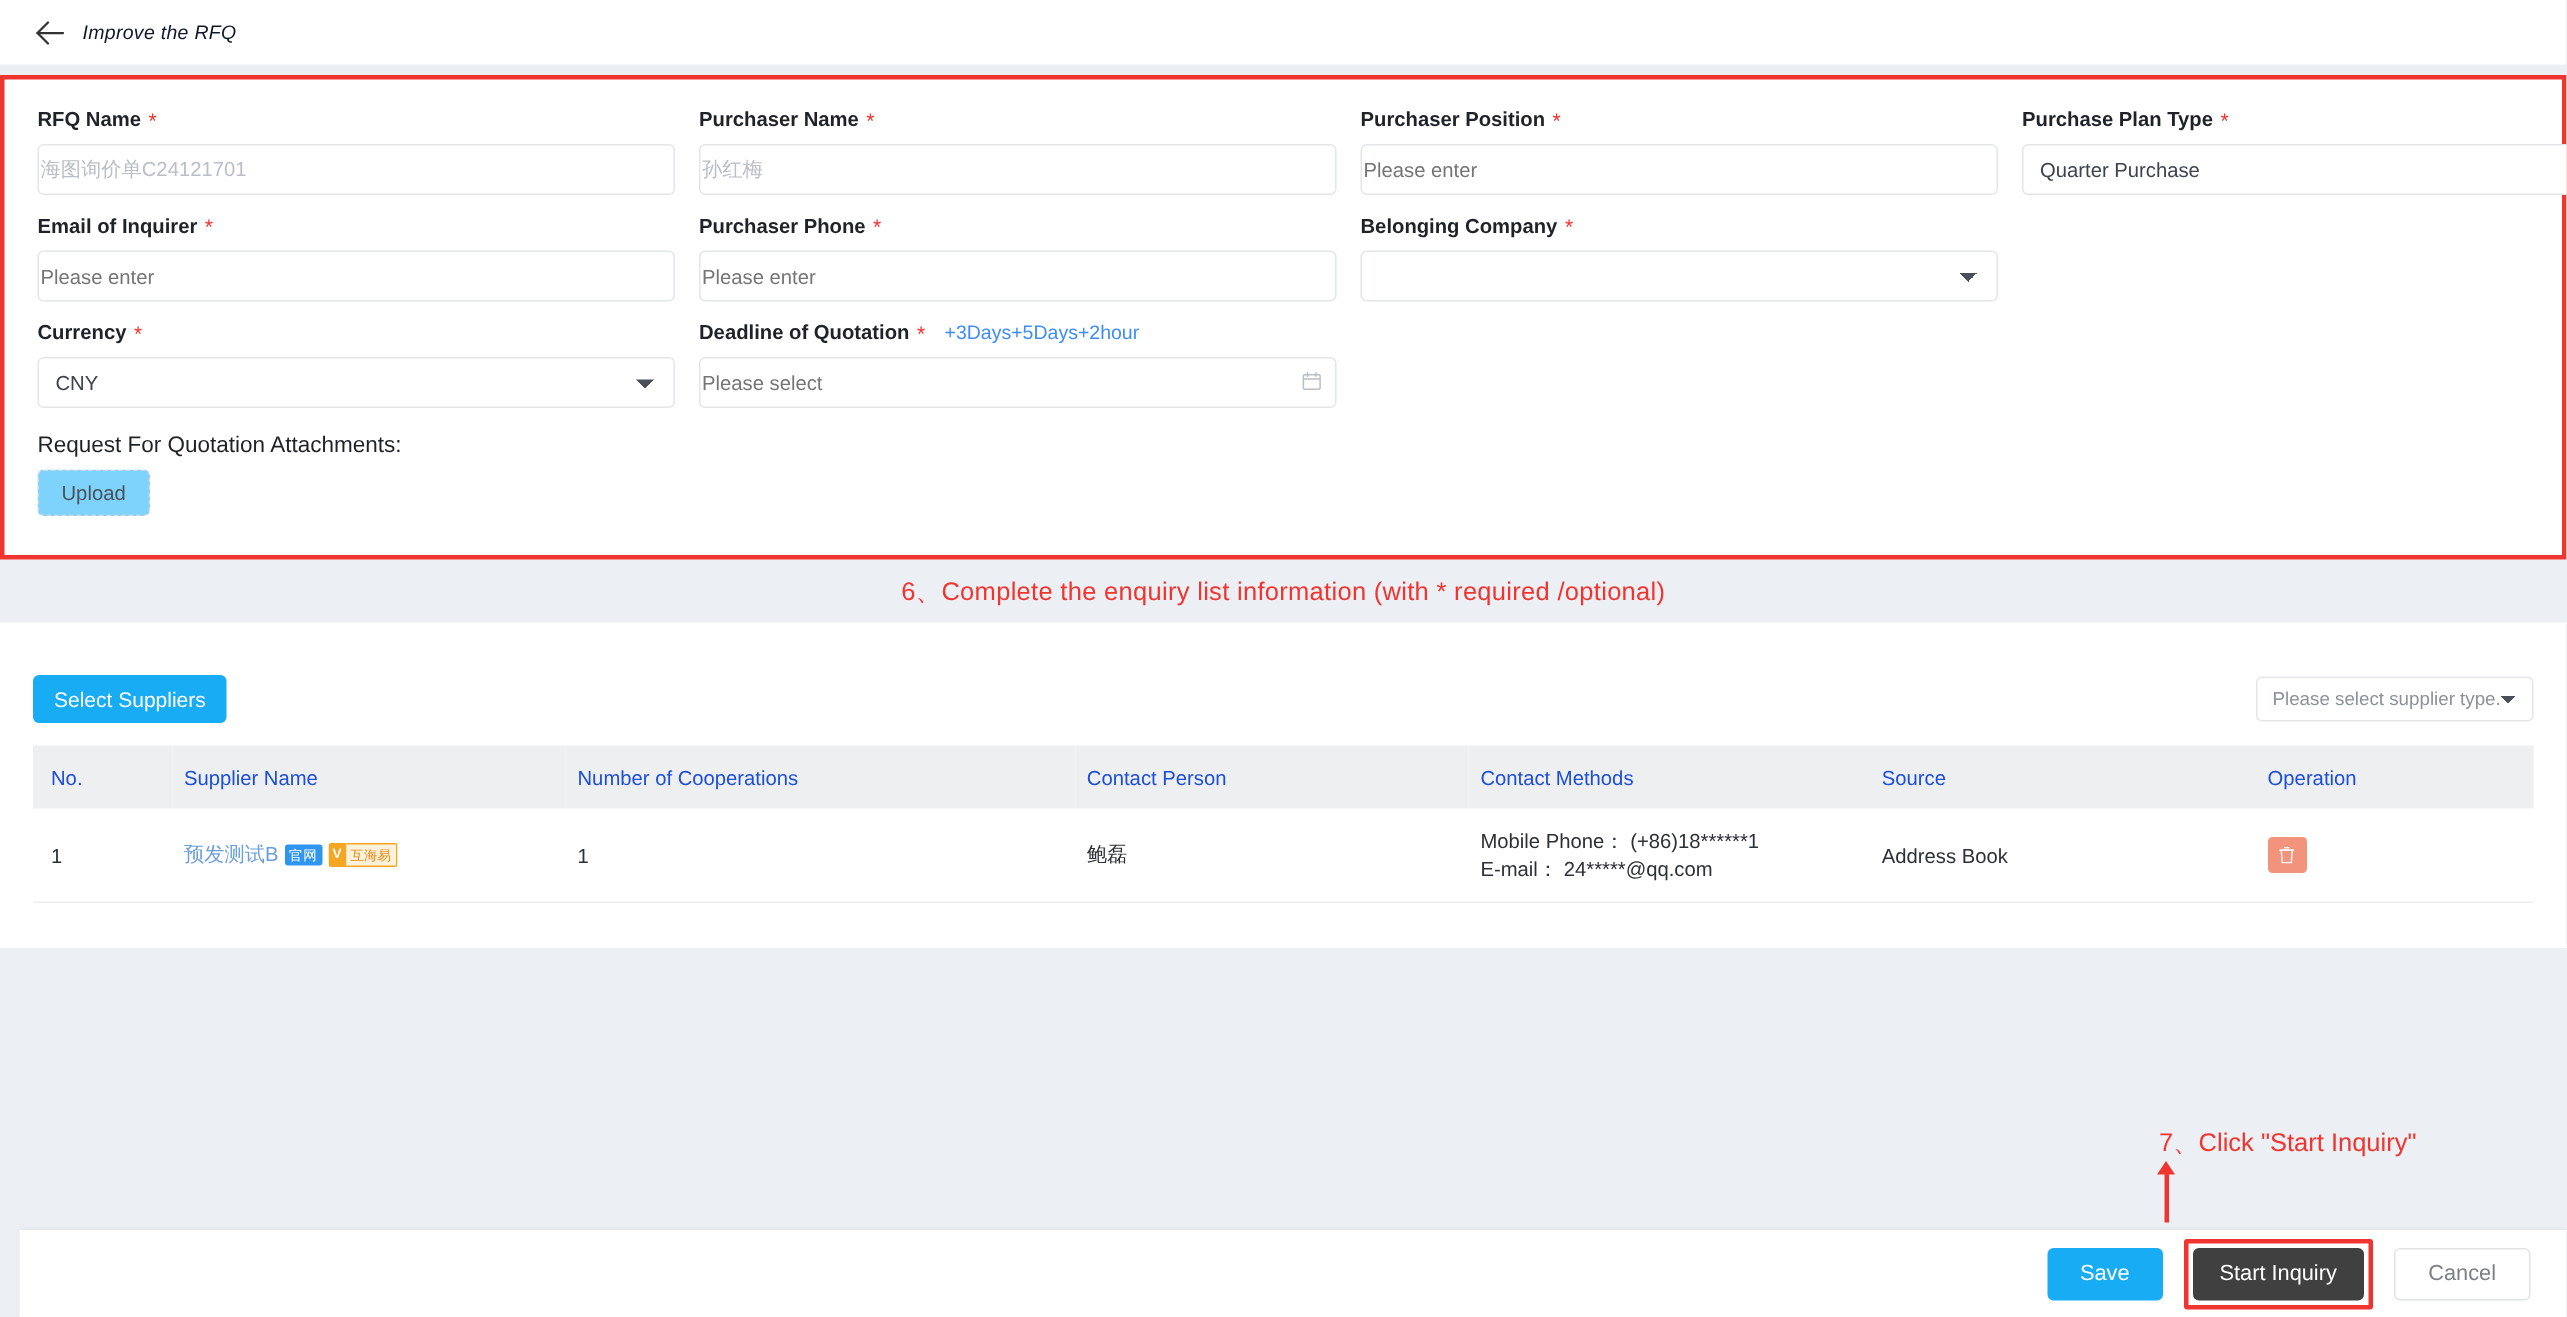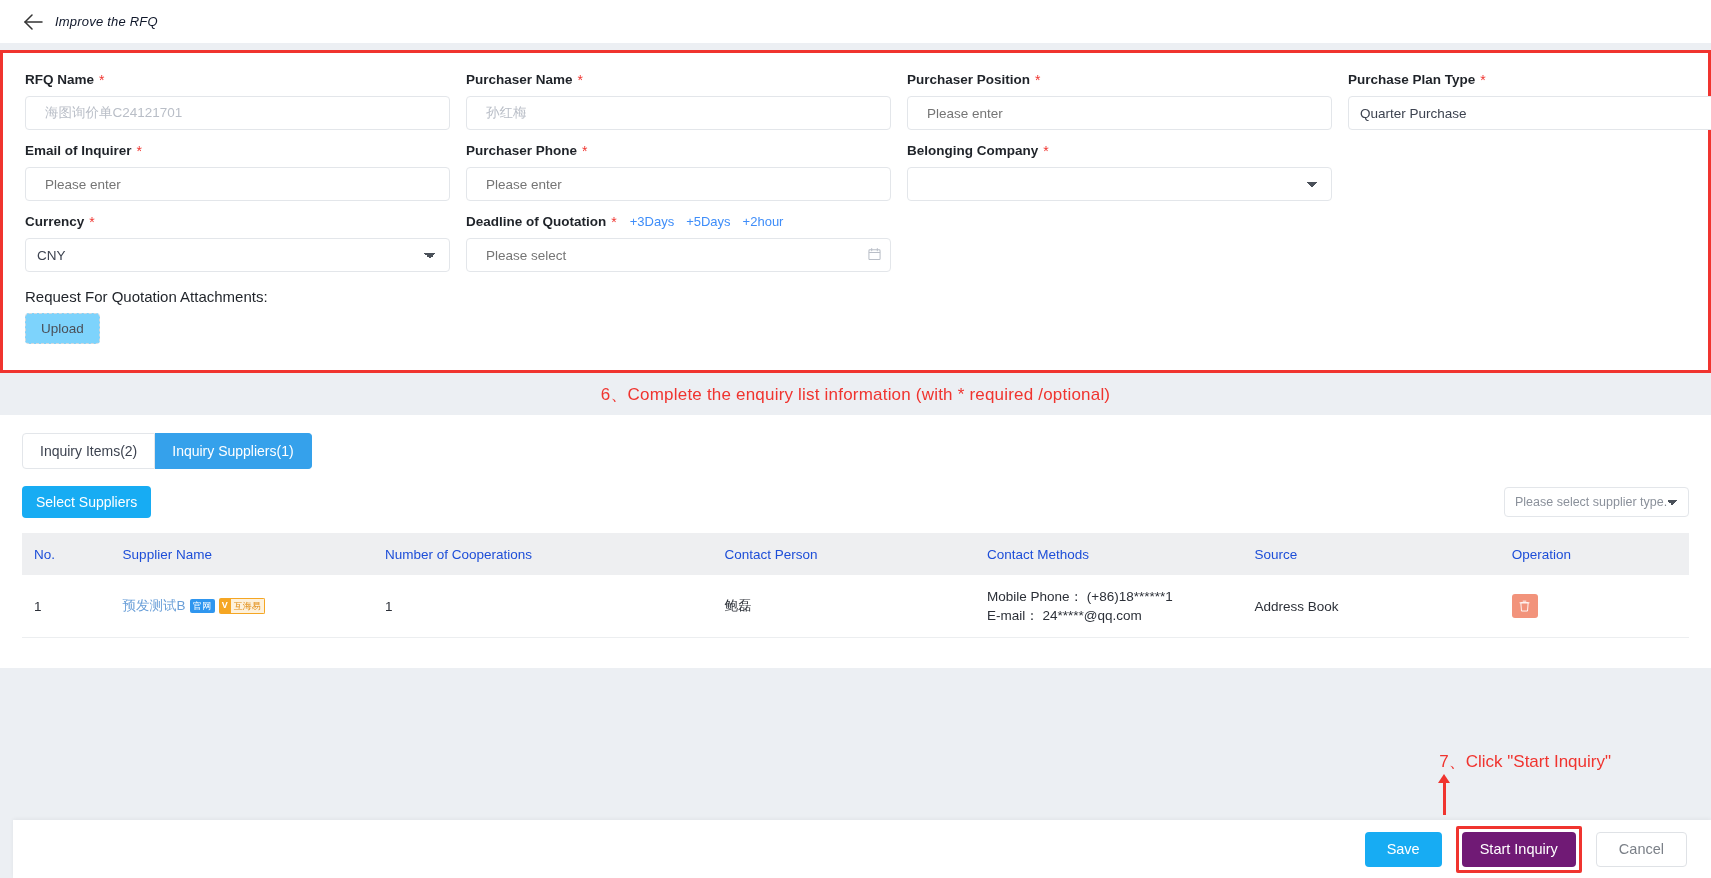--- a/index.html
+++ b/index.html
@@ -62,36 +62,36 @@
     line-height: 18px;
     white-space: nowrap;
   }
   .req {
     color: #f0342f;
     margin-left: 5px;
     font-weight: normal;
     font-size: 14px;
     line-height: 12px;
   }
-  .quick-links { margin-left: 13px; display: flex; gap: 12px; }
+  .quick-links { margin-left: 13px; display: flex; }
   .quick-links span {
     color: #3e8df9;
     font-size: 13px;
     font-weight: normal;
     cursor: pointer;
   }
   .ctl {
     width: 100%;
     height: 34px;
     border: 1px solid #e3e6ea;
     border-radius: 4px;
     background: #fff;
     font-size: 13.5px;
     color: #3d4350;
-    padding: 0 19px;
+    padding: 0 1px;
     font-family: "Liberation Sans", sans-serif;
     display: flex;
     align-items: center;
   }
   .ctl.ph { color: #b9bec7; }
   .sel {
     width: 100%;
     height: 34px;
     border: 1px solid #e3e6ea;
     border-radius: 4px;
@@ -336,21 +336,21 @@
     font-size: 14.5px; cursor: pointer;
     font-family: "Liberation Sans", sans-serif;
   }
   .start-wrap {
     border: 3px solid #f0342f;
     border-radius: 2px;
     padding: 3px;
     display: inline-flex;
   }
   .btn-start {
-    background: #701a75; color: #fff; border: none;
+    background: #404040; color: #fff; border: none;
     border-radius: 4px; height: 35px; padding: 0 18px;
     font-size: 14.5px; cursor: pointer;
     font-family: "Liberation Sans", sans-serif;
   }
   .btn-cancel {
     background: #fff; color: #7b8088;
     border: 1px solid #dfe2e6;
     border-radius: 4px; height: 35px; padding: 0 22px;
     font-size: 14.5px; cursor: pointer;
     font-family: "Liberation Sans", sans-serif;
@@ -475,24 +475,20 @@
       </div>
 
       <div class="attach-label">Request For Quotation Attachments:</div>
       <div class="upload-btn">Upload</div>
     </div>
   </div>
 
   <div class="anno6">6、Complete the enquiry list information (with * required /optional)</div>
 
   <div class="list-panel">
-    <div class="tabs">
-      <div class="tab">Inquiry Items(2)</div>
-      <div class="tab active">Inquiry Suppliers(1)</div>
-    </div>
 
     <div class="toolrow">
       <button class="primary-btn">Select Suppliers</button>
       <select class="supplier-type-sel">
         <option>Please select supplier type.</option>
       </select>
     </div>
 
     <table class="sup">
       <thead>

